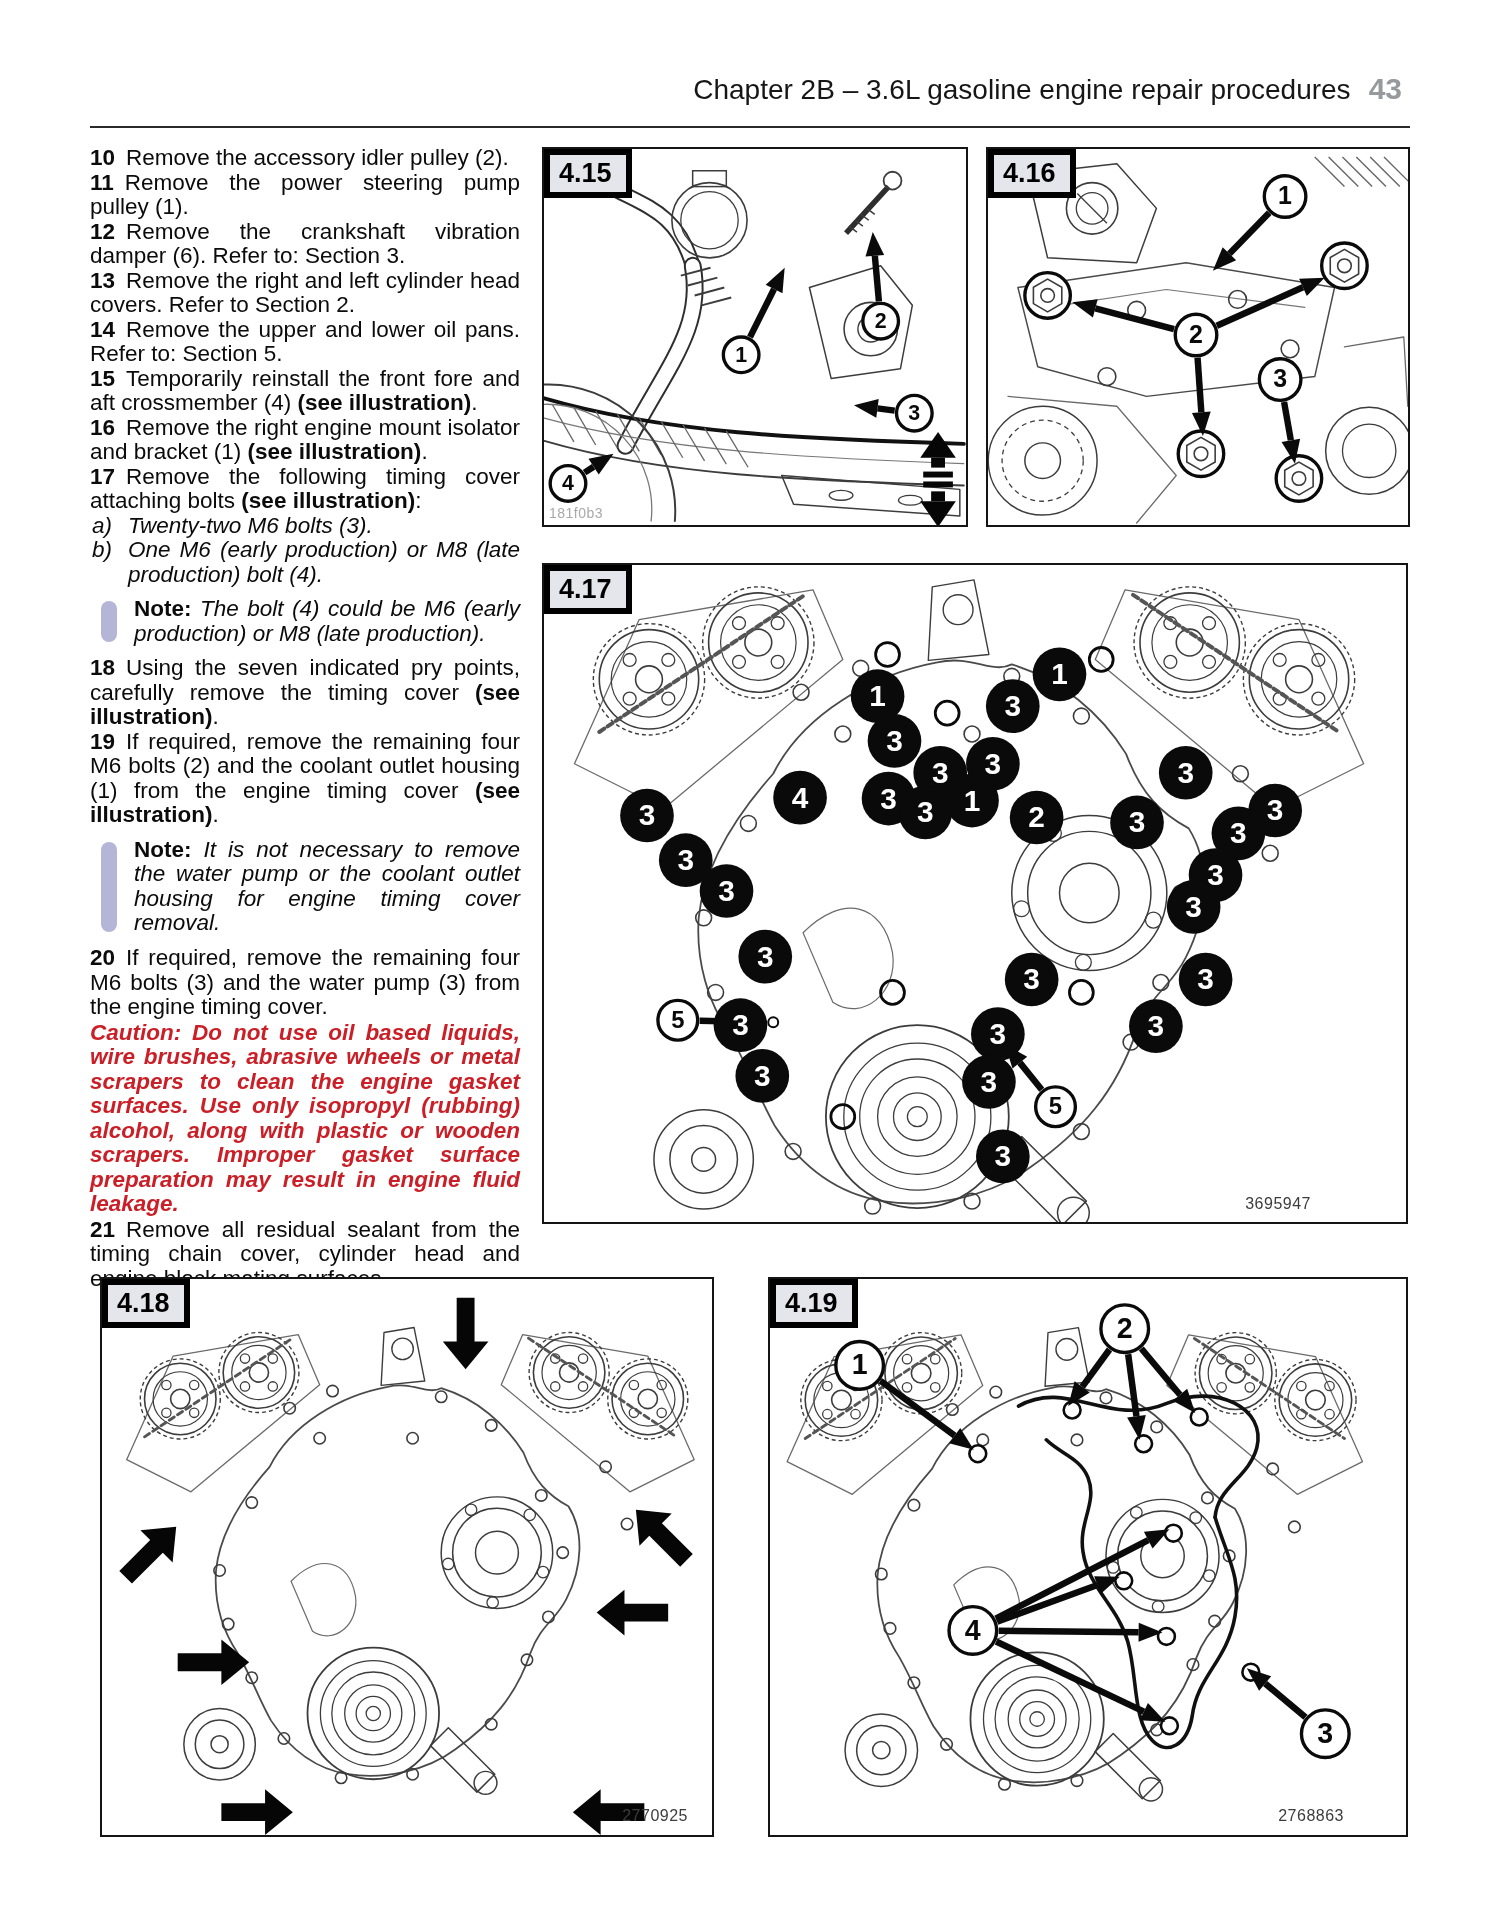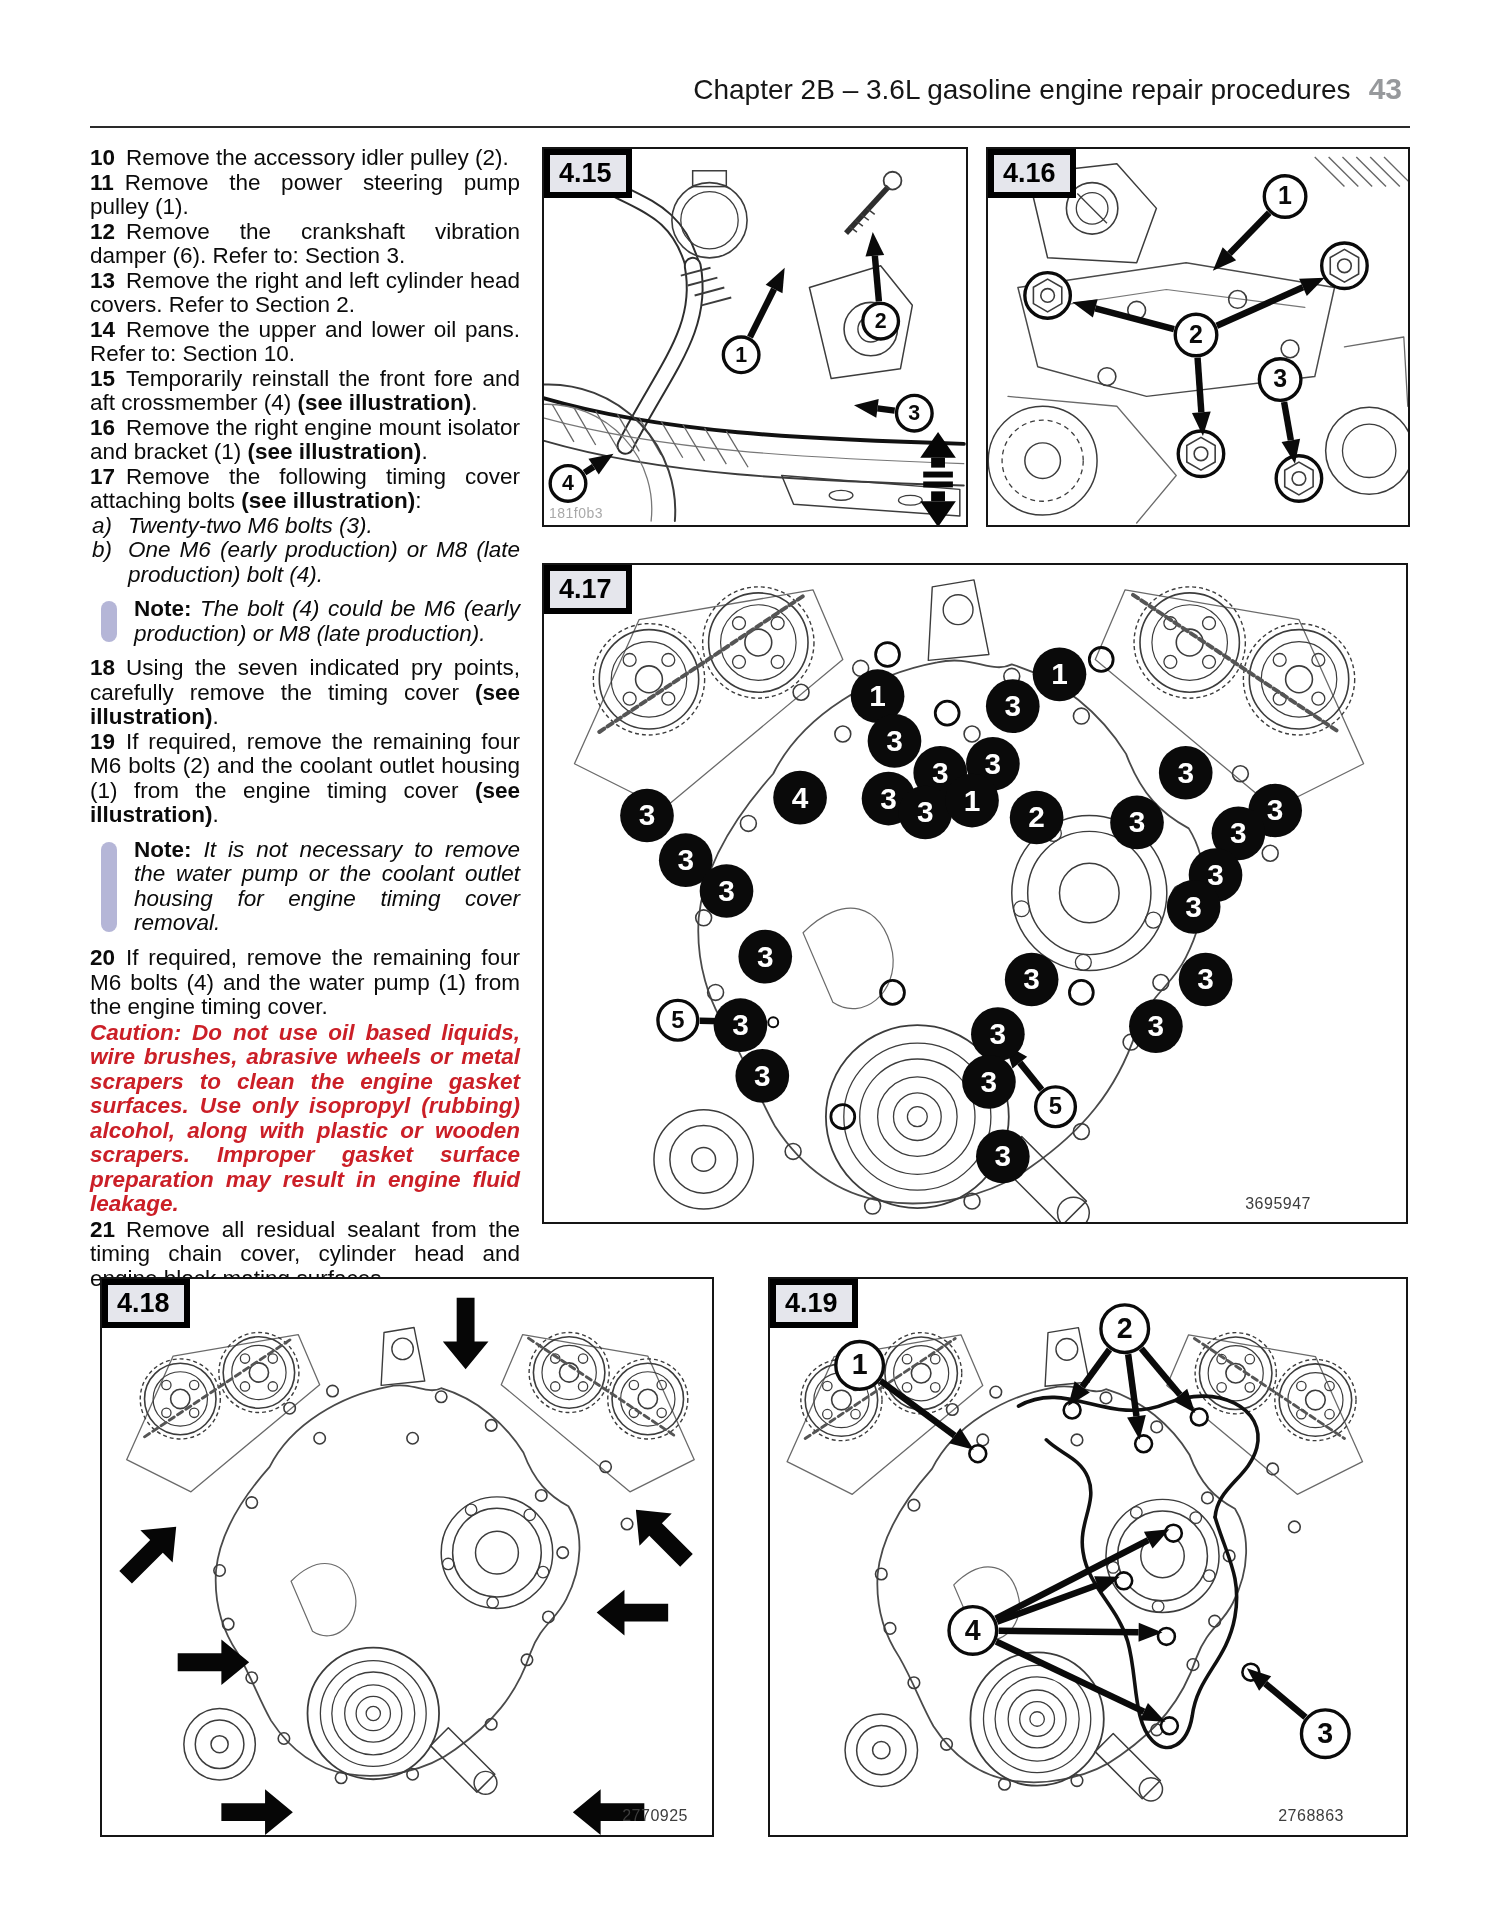--- a/index.html
+++ b/index.html
@@ -37,31 +37,31 @@
   <div class="hdr">
     <span class="hdr-title">Chapter 2B – 3.6L gasoline engine repair procedures</span><span class="hdr-page">43</span>
   </div>
   <div class="hdr-rule"></div>
 
   <div class="col" id="col">
       <div class="para step"><span class="stepnum">10</span><span>Remove the accessory idler pulley (2).</span></div>
       <div class="para step"><span class="stepnum">11</span><span>Remove the power steering pump pulley (1).</span></div>
       <div class="para step"><span class="stepnum">12</span><span>Remove the crankshaft vibration damper (6). Refer to: Section 3.</span></div>
       <div class="para step"><span class="stepnum">13</span><span>Remove the right and left cylinder head covers. Refer to Section 2.</span></div>
-      <div class="para step"><span class="stepnum">14</span><span>Remove the upper and lower oil pans. Refer to: Section 10.</span></div>
+      <div class="para step"><span class="stepnum">14</span><span>Remove the upper and lower oil pans. Refer to: Section 5.</span></div>
       <div class="para step"><span class="stepnum">15</span><span>Temporarily reinstall the front fore and aft crossmember (4) </span><span style="font-weight: 700;">(see illustration)</span><span>.</span></div>
       <div class="para step"><span class="stepnum">16</span><span>Remove the right engine mount isolator and bracket (1) </span><span style="font-weight: 700;">(see illustration)</span><span>.</span></div>
       <div class="para step"><span class="stepnum">17</span><span>Remove the following timing cover attaching bolts </span><span style="font-weight: 700;">(see illustration)</span><span>:</span></div>
       <div class="para list"><span class="marker">a)</span><span style="font-style: italic;">Twenty-two M6 bolts (3).</span></div>
       <div class="para list"><span class="marker">b)</span><span style="font-style: italic;">One M6 (early production) or M8 (late production) bolt (4).</span></div>
       <div class="para note"><span class="notebar" style="background: rgb(181, 182, 215);"></span><span style="font-weight: 700;">Note:</span><span style="font-style: italic;"> The bolt (4) could be M6 (early production) or M8 (late production).</span></div>
       <div class="para step"><span class="stepnum">18</span><span>Using the seven indicated pry points, carefully remove the timing cover </span><span style="font-weight: 700;">(see illustration)</span><span>.</span></div>
       <div class="para step"><span class="stepnum">19</span><span>If required, remove the remaining four M6 bolts (2) and the coolant outlet housing (1) from the engine timing cover </span><span style="font-weight: 700;">(see illustration)</span><span>.</span></div>
       <div class="para note"><span class="notebar" style="background: rgb(181, 182, 215);"></span><span style="font-weight: 700;">Note:</span><span style="font-style: italic;"> It is not necessary to remove the water pump or the coolant outlet housing for engine timing cover removal.</span></div>
-      <div class="para step"><span class="stepnum">20</span><span>If required, remove the remaining four M6 bolts (4) and the water pump (1) from the engine timing cover.</span></div>
+      <div class="para step"><span class="stepnum">20</span><span>If required, remove the remaining four M6 bolts (3) and the water pump (3) from the engine timing cover.</span></div>
       <div class="para caution" style="color: rgb(203, 31, 39);"><span>Caution: Do not use oil based liquids, wire brushes, abrasive wheels or metal scrapers to clean the engine gasket surfaces. Use only isopropyl (rubbing) alcohol, along with plastic or wooden scrapers. Improper gasket surface preparation may result in engine fluid leakage.</span></div>
       <div class="para step"><span class="stepnum">21</span><span>Remove all residual sealant from the timing chain cover, cylinder head and engine block mating surfaces.</span></div>
     </div>
 
   <div class="fig" id="fig415" style="left:542px;top:147px;width:426px;height:380px;">
     <svg id="svg415" width="422" height="376" viewBox="0 0 426 380">
         <path d="M40,18 C80,58 130,48 150,118" stroke="#2e2e2e" stroke-width="16" fill="none" stroke-linejoin="round" stroke-linecap="round"></path>
         <path d="M40,18 C80,58 130,48 150,118" stroke="#fff" stroke-width="12" fill="none" stroke-linejoin="round" stroke-linecap="round"></path>
         <path d="M150,118 C162,182 122,222 82,300" stroke="#2e2e2e" stroke-width="18" fill="none" stroke-linejoin="round" stroke-linecap="round"></path>
         <path d="M150,118 C162,182 122,222 82,300" stroke="#fff" stroke-width="14" fill="none" stroke-linejoin="round" stroke-linecap="round"></path>

